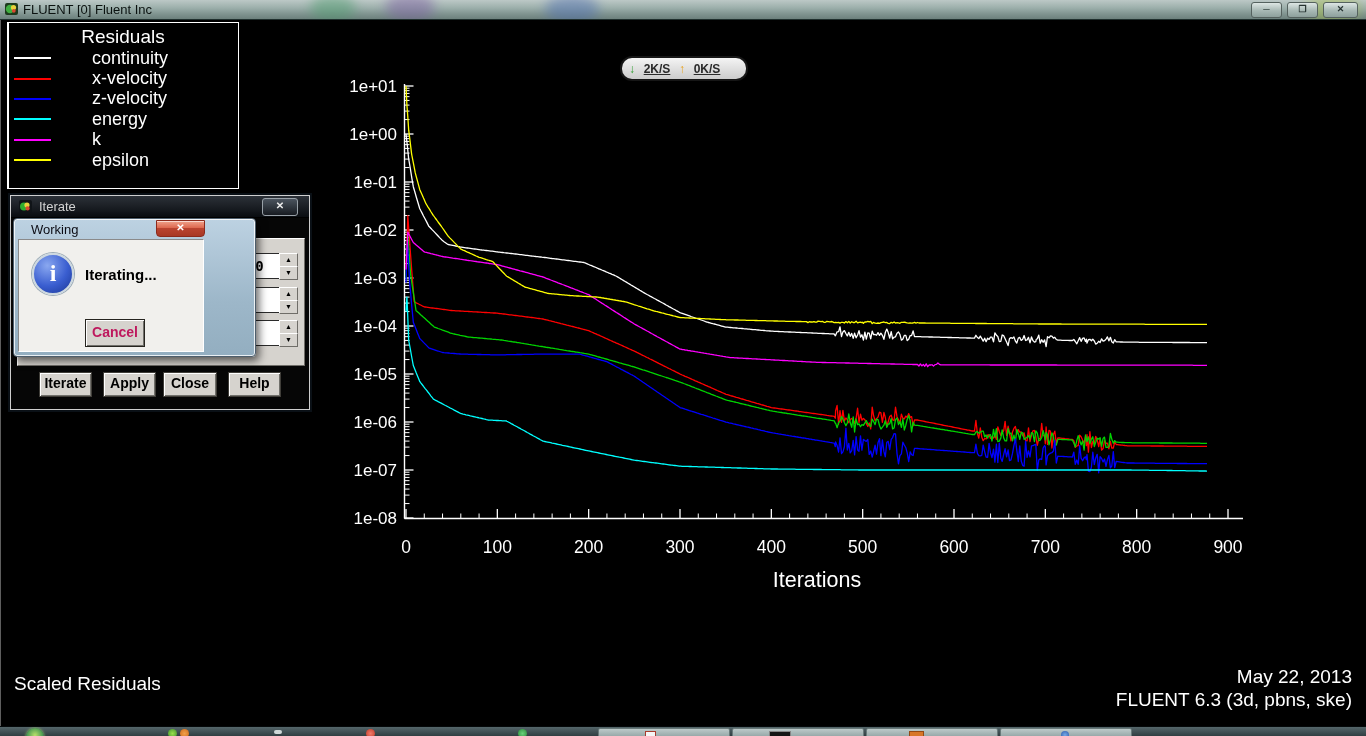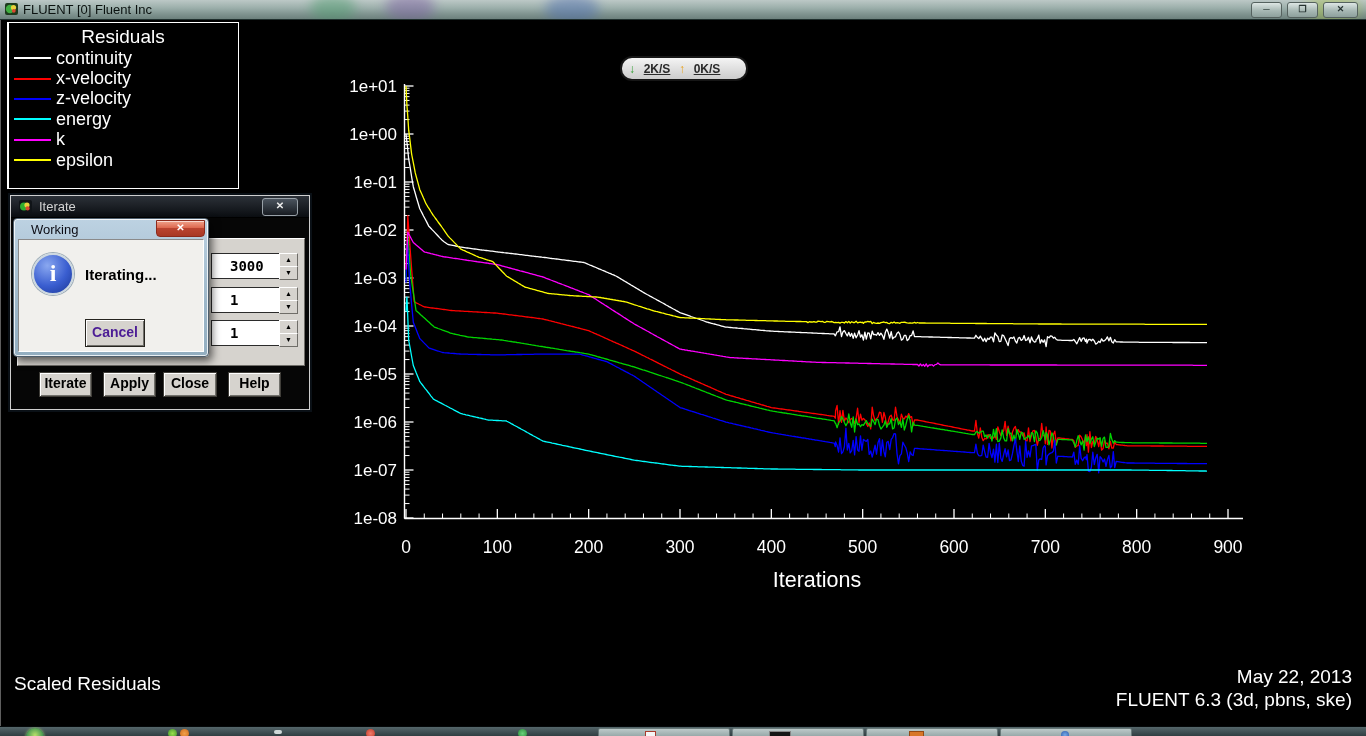--- a/index.html
+++ b/index.html
@@ -18,21 +18,21 @@
   .winbtn{width:29px;height:14px;border:1px solid #55625f;border-radius:3px;
     background:linear-gradient(180deg,#dde6e4,#a7b8b4 55%,#8da09c);
     color:#253230;font-size:9px;line-height:12px;text-align:center;font-weight:bold;}
   .winbtn:last-child{width:33px;}
   .left-edge{left:0;top:19px;width:1px;height:707px;background:rgba(235,235,235,.4);}
 
   
   .legend{left:7px;top:22px;width:230px;height:165px;background:#000;
     border:1px solid #fff;box-shadow:1px 0 0 #fff inset;z-index:3;}
   .legend-title{text-align:center;color:#fff;font-size:19px;margin-top:3px;}
-  .legend-item{display:flex;align-items:center;height:20.4px;}
+  .legend-item{display:flex;align-items:center;height:20.4px;gap:36px;}
   .legend-line{width:37px;height:2px;margin-left:6px;flex:none;}
   .legend-label{color:#fff;font-size:18px;margin-left:5px;white-space:nowrap;}
 
   
   .net{left:620px;top:56px;width:128px;height:25px;background:#161616;border-radius:12px;z-index:3;}
   .net-inner{position:absolute;left:2px;top:2px;right:2px;bottom:2px;border-radius:10px;
     background:linear-gradient(180deg,#f4f4f4,#cccccc);display:flex;align-items:center;
     font-size:12px;font-weight:bold;color:#2a2a2a;}
   .net-inner span{margin-left:7px;}
   .net-val{min-width:30px;text-align:center;text-decoration:underline;}
@@ -69,39 +69,39 @@
     color:#000;font-weight:bold;font-size:14px;text-align:center;line-height:21px;}
   .fl-btn:nth-of-type(1){left:28px;width:51px;}
   .fl-btn:nth-of-type(2){left:92px;width:51px;}
   .fl-btn:nth-of-type(3){left:152px;width:52px;}
   .fl-btn:nth-of-type(4){left:217px;width:51px;}
 
   
   .working{left:13px;top:218px;width:194px;height:137px;z-index:5;
     background:linear-gradient(180deg,#bdd2e2,#9db7c9 60%,#93aec0);
     border:1px solid #4e5e6c;border-radius:4px;
-    box-shadow:inset 0 0 0 1px rgba(255,255,255,.8),3px 4px 9px rgba(0,0,0,.6);}
+    box-shadow:inset 0 0 0 1px rgba(255,255,255,.8),3px 4px 9px rgba(0,0,0,.6);padding-left:47px;}
   .wk-title{position:absolute;left:17px;top:3px;font-size:13px;color:#0c0c14;}
   .wk-close{position:absolute;left:142px;top:1px;width:47px;height:15px;
     border:1px solid #8c2a1c;border-radius:0 0 4px 4px;
     background:linear-gradient(180deg,#f0a38c,#dd6950 45%,#bb4430 46%,#a83824);
     box-shadow:inset 0 1px 0 rgba(255,255,255,.6);
     color:#fff;font-size:10px;font-weight:bold;text-align:center;line-height:13px;}
   .wk-content{position:absolute;left:4px;top:20px;width:184px;height:111px;background:#f1f0ed;
     border-top:1px solid #8a8a8a;border-left:1px solid #8a8a8a;
     border-right:1px solid #fff;border-bottom:1px solid #fff;}
   .info-icon{position:absolute;left:13px;top:13px;width:38px;height:38px;border-radius:50%;
     background:radial-gradient(circle at 35% 28%,#8aa8f0,#3a5ed0 55%,#1a3694);
     border:2px solid #cdd8e0;box-shadow:0 0 0 1px #9aaab6;
     color:#fff;font-family:"Liberation Serif",serif;font-weight:bold;font-size:24px;
     text-align:center;line-height:36px;}
   .wk-msg{position:absolute;left:66px;top:26px;font-size:15px;font-weight:bold;color:#000;}
   .wk-cancel{position:absolute;left:66px;top:79px;width:58px;height:26px;background:#d6d3ce;
     border:1px solid #26241f;box-shadow:inset 1px 1px 0 #ffffff,inset -1px -1px 0 #71706b;
-    color:#4c1d95;font-weight:bold;font-size:14px;text-align:center;line-height:24px;}
+    color:#be185d;font-weight:bold;font-size:14px;text-align:center;line-height:24px;}
 
   
   .plot-title{left:14px;top:673px;color:#fff;font-size:19px;z-index:2;}
   .stamp{right:14px;color:#fff;font-size:19px;text-align:right;z-index:2;}
   .stamp.date{top:666px;margin-left:38px;} .stamp.version{top:689px;}
 
   
   .taskbar{left:0;top:726px;width:1366px;height:10px;
     background:linear-gradient(180deg,#55666a,#2c3a3d);border-top:1px solid #05090a;overflow:hidden;z-index:6;}
   .orb{position:absolute;left:26px;top:1px;width:18px;height:18px;border-radius:50%;

